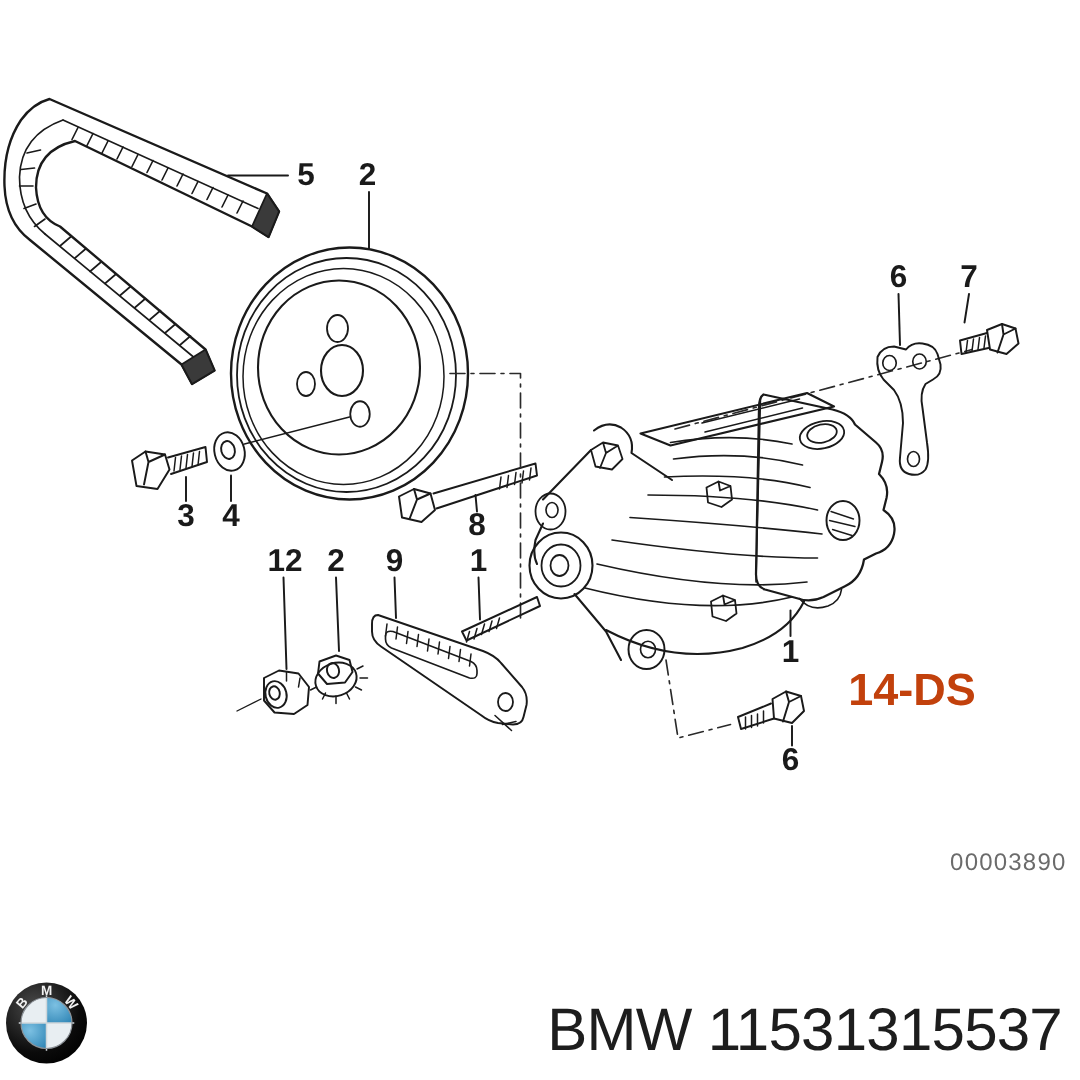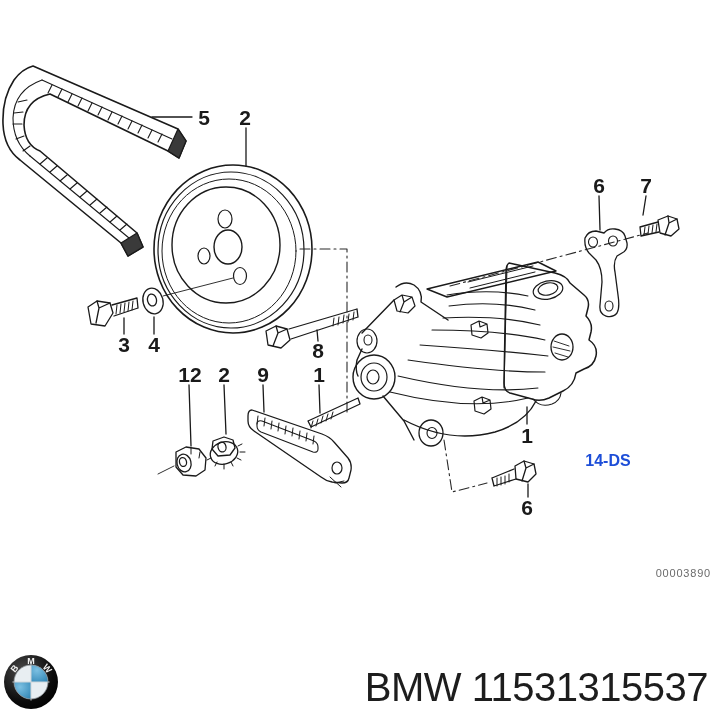--- a/index.html
+++ b/index.html
@@ -1,23 +1,23 @@
 <!DOCTYPE html>
 <html><head>
 <meta charset="utf-8">
 <style>
   html,body{margin:0;padding:0;background:#fff;}
   #stage{position:relative;width:720px;height:720px;background:#ffffff;overflow:hidden;
          font-family:"Liberation Sans", sans-serif;}
   #art{position:absolute;left:0;top:0;}
   .co{position:absolute;transform:translate(-50%,-50%);font-weight:bold;font-size:21px;
       color:#1a1a1a;line-height:1;letter-spacing:0;}
-  .code-label{position:absolute;transform:translate(-50%,-50%);font-weight:bold;font-size:16px;
-      color:#1d4ed8;line-height:1;}
-  .doc-number{position:absolute;right:9px;top:567px;font-size:11px;color:#6b6b6b;
+  .code-label{position:absolute;transform:translate(-50%,-50%);font-weight:bold;font-size:30px;
+      color:#c2410c;line-height:1;}
+  .doc-number{position:absolute;right:9px;top:567px;font-size:16px;color:#6b6b6b;
       letter-spacing:0.8px;}
   .part-line{position:absolute;right:12px;top:665px;font-size:40px;color:#1d1d1d;
       letter-spacing:-0.5px;white-space:nowrap;margin-left:34px;}
   #roundel{position:absolute;left:2px;top:651px;}
 </style>
 </head>
 <body>
 
 <div id="stage">
 

